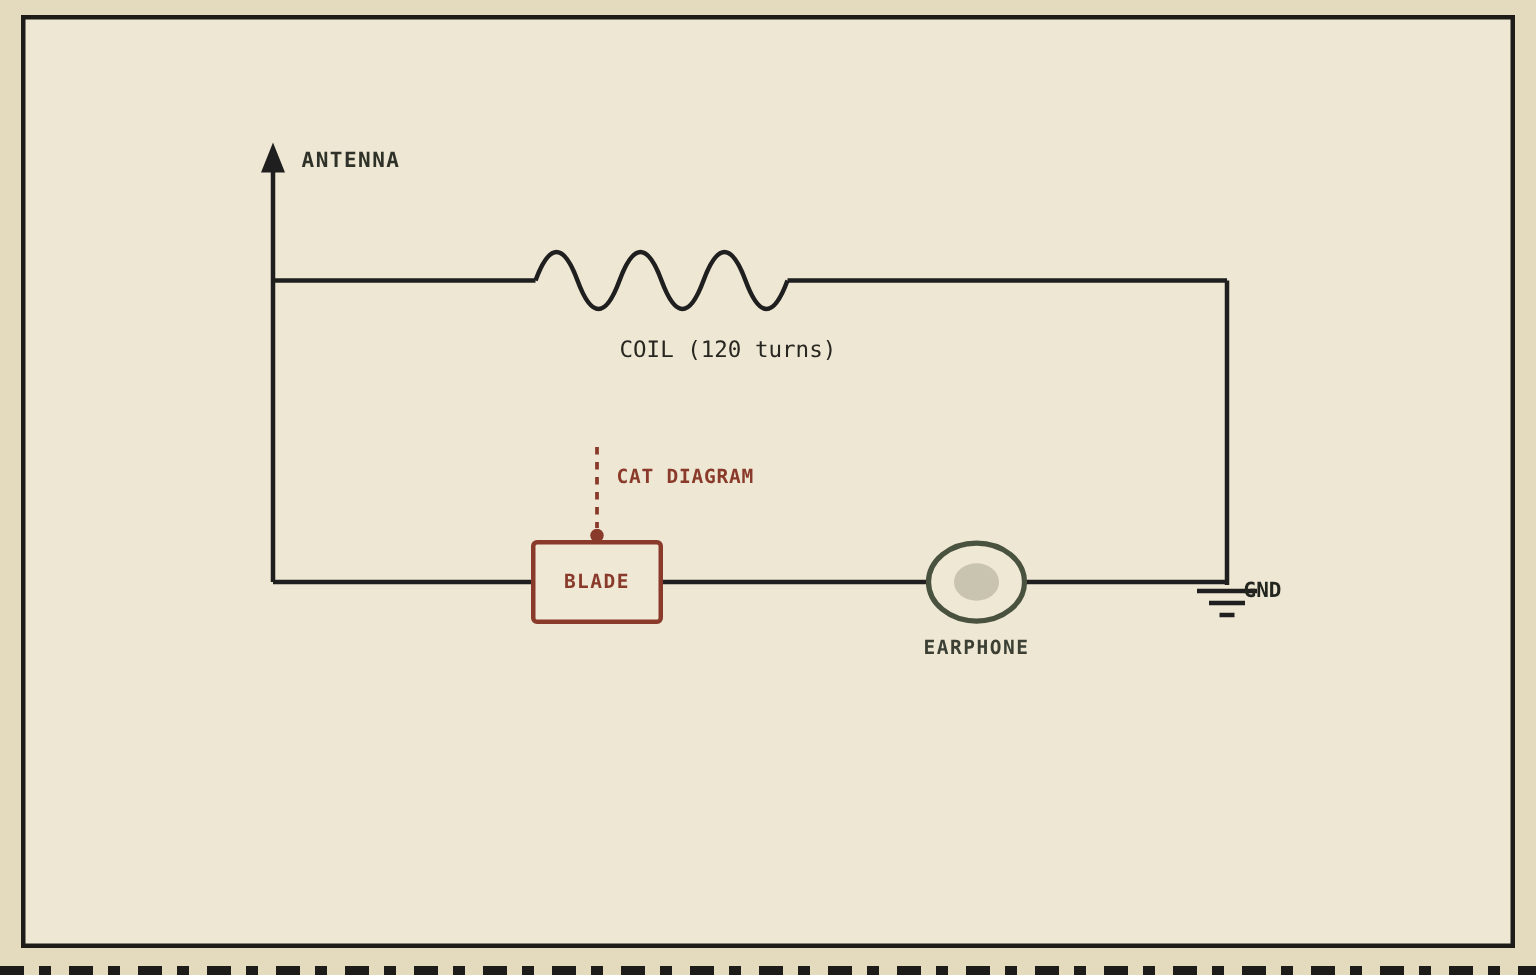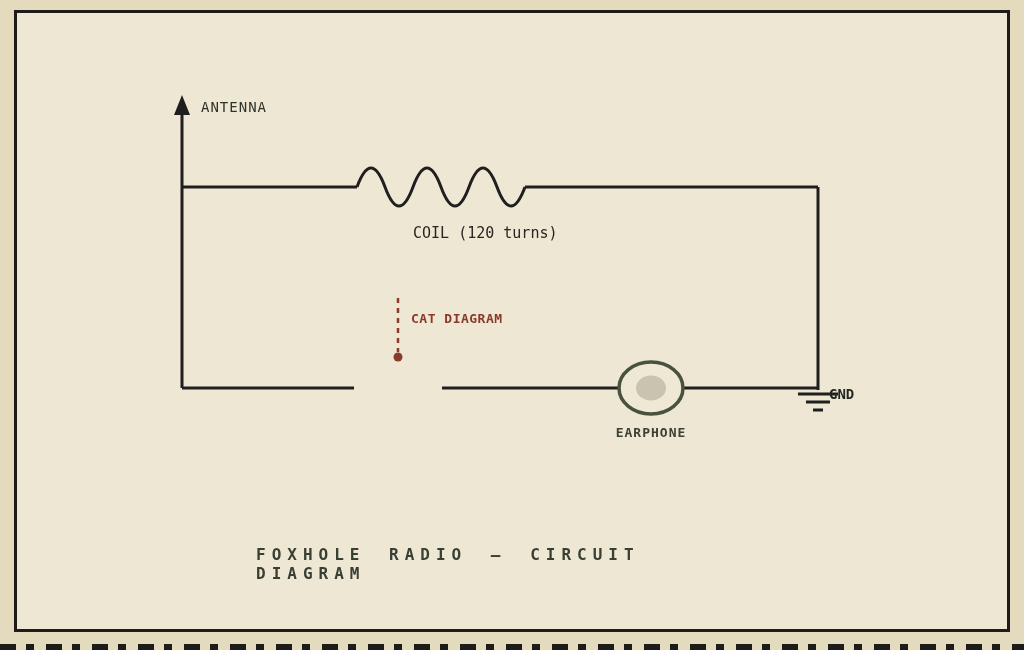--- a/index.html
+++ b/index.html
@@ -2,21 +2,21 @@
 <html><head>
 <meta charset="utf-8">
 <style>
   html,body{margin:0;padding:0;background:#ddd2b2;font-family:"DejaVu Sans Mono","Liberation Mono",monospace;}
   .stage{position:relative;width:1024px;height:650px;background:#e4dabd;overflow:hidden;}
   .paper{position:absolute;left:14px;top:10px;right:14px;bottom:18px;background:#eee7d3;border:3px solid #1d1c18;}
   .torn-edge{position:absolute;left:0;right:0;bottom:0;height:6px;
     background:repeating-linear-gradient(90deg,#1d1c18 0 16px,transparent 16px 26px,#1d1c18 26px 34px,transparent 34px 46px);}
   svg.schematic{position:absolute;left:0;top:0;width:1024px;height:650px;}
   .lbl{position:absolute;white-space:nowrap;}
-  .lbl-antenna{left:201px;top:99px;font-size:14px;font-weight:normal;letter-spacing:1px;color:#2e3228;}
+  .lbl-antenna{left:201px;top:99px;font-size:14px;font-weight:bold;letter-spacing:1px;color:#2e3228;}
   .lbl-coil{left:413px;top:224px;font-size:15px;color:#272620;}
   .lbl-whisker{left:411px;top:311px;font-size:13px;font-weight:bold;letter-spacing:.5px;color:#8a3a2a;}
   .lbl-earphone{left:651px;top:425px;transform:translateX(-50%);font-size:13px;font-weight:bold;letter-spacing:1px;color:#3c4034;}
   .lbl-gnd{left:829px;top:386px;font-size:14px;font-weight:bold;color:#23261f;}
   .blade-box{position:absolute;left:354px;top:360px;width:88px;height:56px;border:3px solid #8a3a2a;
     border-radius:4px;background:#efe8d5;box-sizing:border-box;display:flex;align-items:center;justify-content:center;}
   .blade-box span{font-size:13px;font-weight:bold;letter-spacing:1px;color:#8a3a2a;}
   .title{position:absolute;left:512px;top:545px;transform:translateX(-50%);font-size:16px;font-weight:bold;
     letter-spacing:6px;word-spacing:8px;color:#3a3f34;}
 </style>
@@ -57,23 +57,25 @@
       <line x1="398" y1="298" x2="398" y2="352" stroke="#8a3a2a" stroke-width="2.5" stroke-dasharray="5 5"></line>
       <circle cx="398" cy="357" r="4.5" fill="#8a3a2a"></circle>
     </g>
 
     <g>
       <ellipse cx="651" cy="388" rx="32" ry="26" fill="#efe8d5" stroke="#49513f" stroke-width="3.5"></ellipse>
       <ellipse cx="651" cy="388" rx="15" ry="12.5" fill="#c9c4b0"></ellipse>
     </g>
   </svg>
 
+  <div class="blade-box">
+    <span>BLADE</span>
+  </div>
 
   <div class="lbl lbl-antenna">ANTENNA</div>
   <div class="lbl lbl-coil">COIL (120 turns)</div>
   <div class="lbl lbl-whisker">CAT DIAGRAM</div>
   <div class="lbl lbl-earphone">EARPHONE</div>
   <div class="lbl lbl-gnd">GND</div>
 
-  <div class="title">FOXHOLE RADIO — CIRCUIT DIAGRAM</div>
 
   <div class="torn-edge"></div>
 </div>
 
 </body></html>

